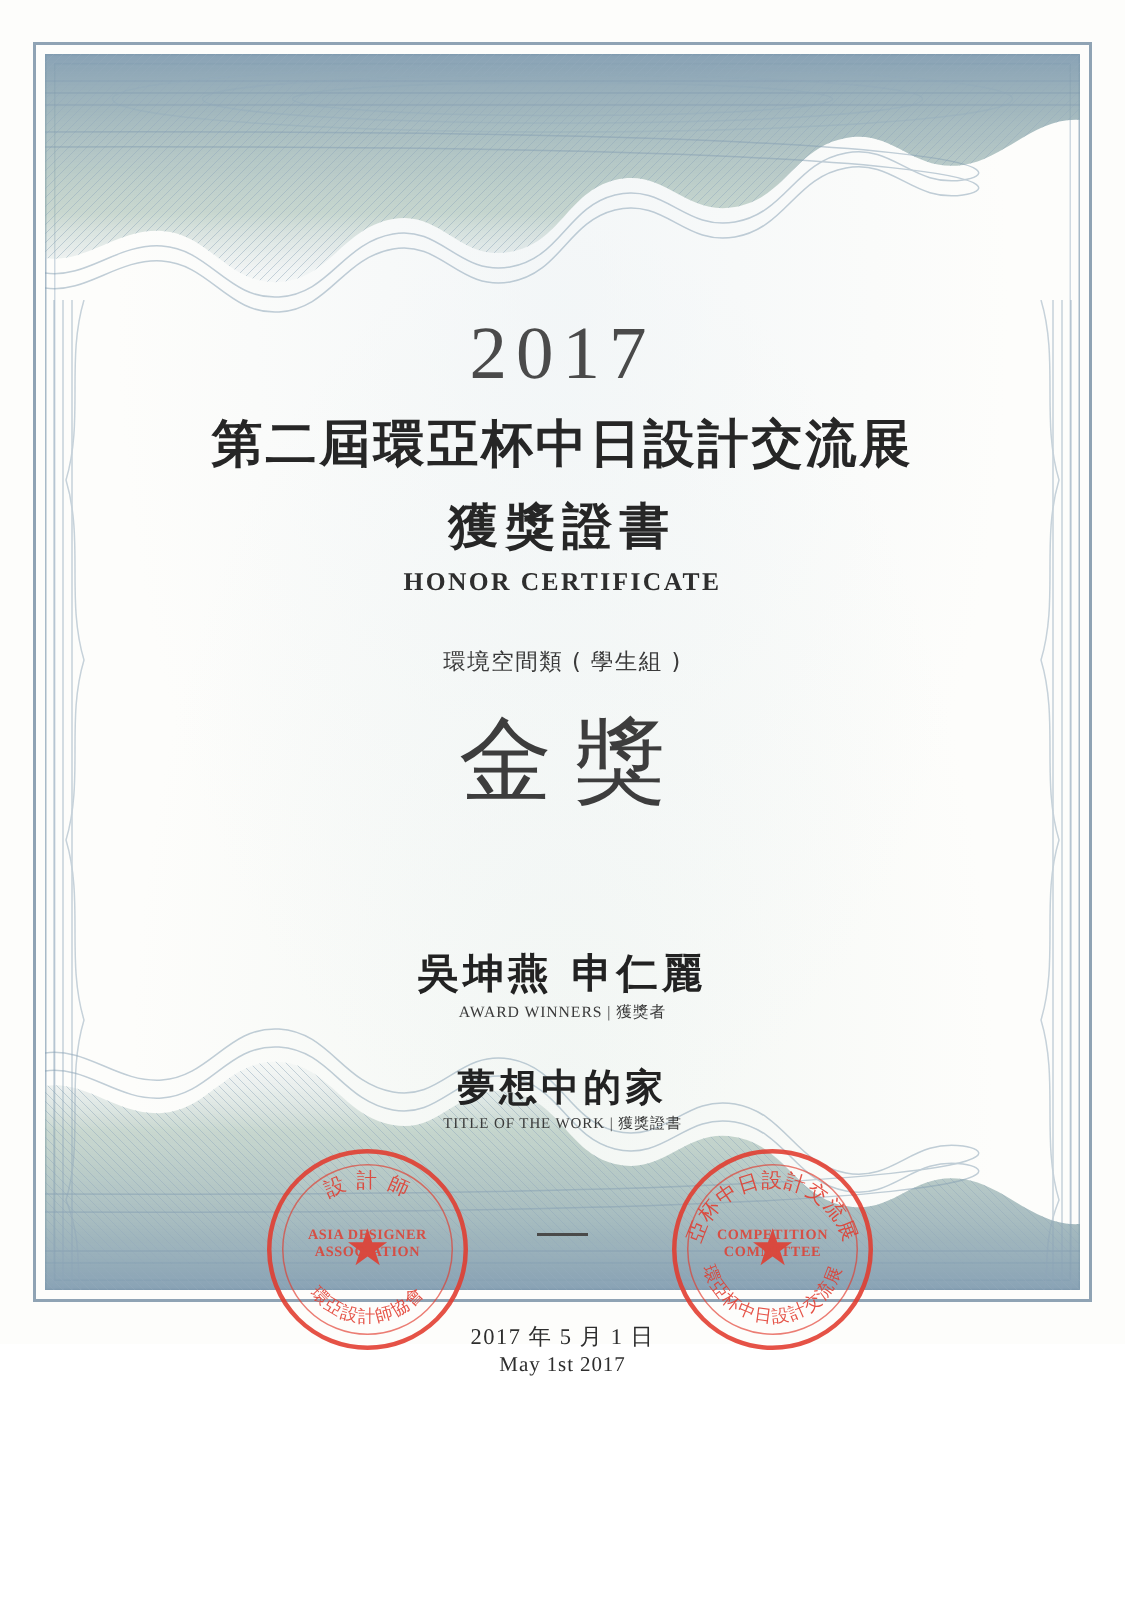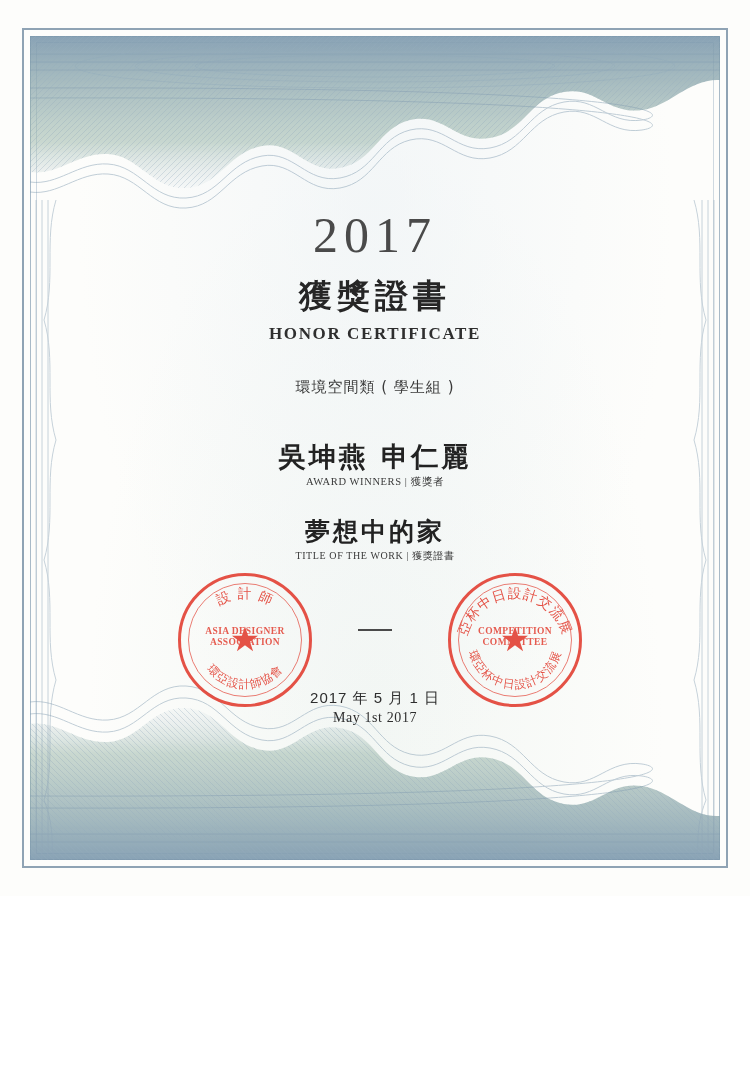--- a/index.html
+++ b/index.html
@@ -256,21 +256,21 @@
     left: 50%;
     top: 56px;
     width: 34px;
     height: 2px;
     margin-left: -17px;
     background: #4a4a4a;
   }
 
   .date-cn {
     position: relative;
-    font-family: Liberation Sans, sans-serif;
+    font-family: Liberation Serif, serif;
     font-size: 15px;
     letter-spacing: 1px;
     color: #2e2e2e;
     margin-top: -14px;
   }
   .date-en {
     font-family: "Liberation Serif", serif;
     font-size: 14px;
     letter-spacing: .6px;
     color: #2e2e2e;
@@ -357,27 +357,29 @@
         <path d="M18,0 V660"></path>
       <path d="M26,0 C14,40 26,80 14,120 C26,160 14,200 26,240 C14,280 26,320 14,360
                C26,400 14,440 26,480 C14,520 26,560 14,600 C26,630 20,650 24,660"></path>
     </g>
   </svg>
 
   <div class="content">
 
     <div class="year">2017</div>
 
+    <div class="title-cn">第二屆環亞杯中日設計交流展</div>
 
     <div class="subtitle-cn">獲獎證書</div>
 
     <div class="subtitle-en">HONOR CERTIFICATE</div>
 
     <div class="category">環境空間類 ( 學生組 )</div>
 
+    <div class="award-rank">金獎</div>
 
     <div class="winners">吳坤燕  申仁麗</div>
     <div class="winners-label">AWARD WINNERS | 獲獎者</div>
 
     <div class="work-title">夢想中的家</div>
     <div class="work-label">TITLE OF THE WORK | 獲獎證書</div>
 
     <div class="seal-row">
 
       <div class="seal left">

